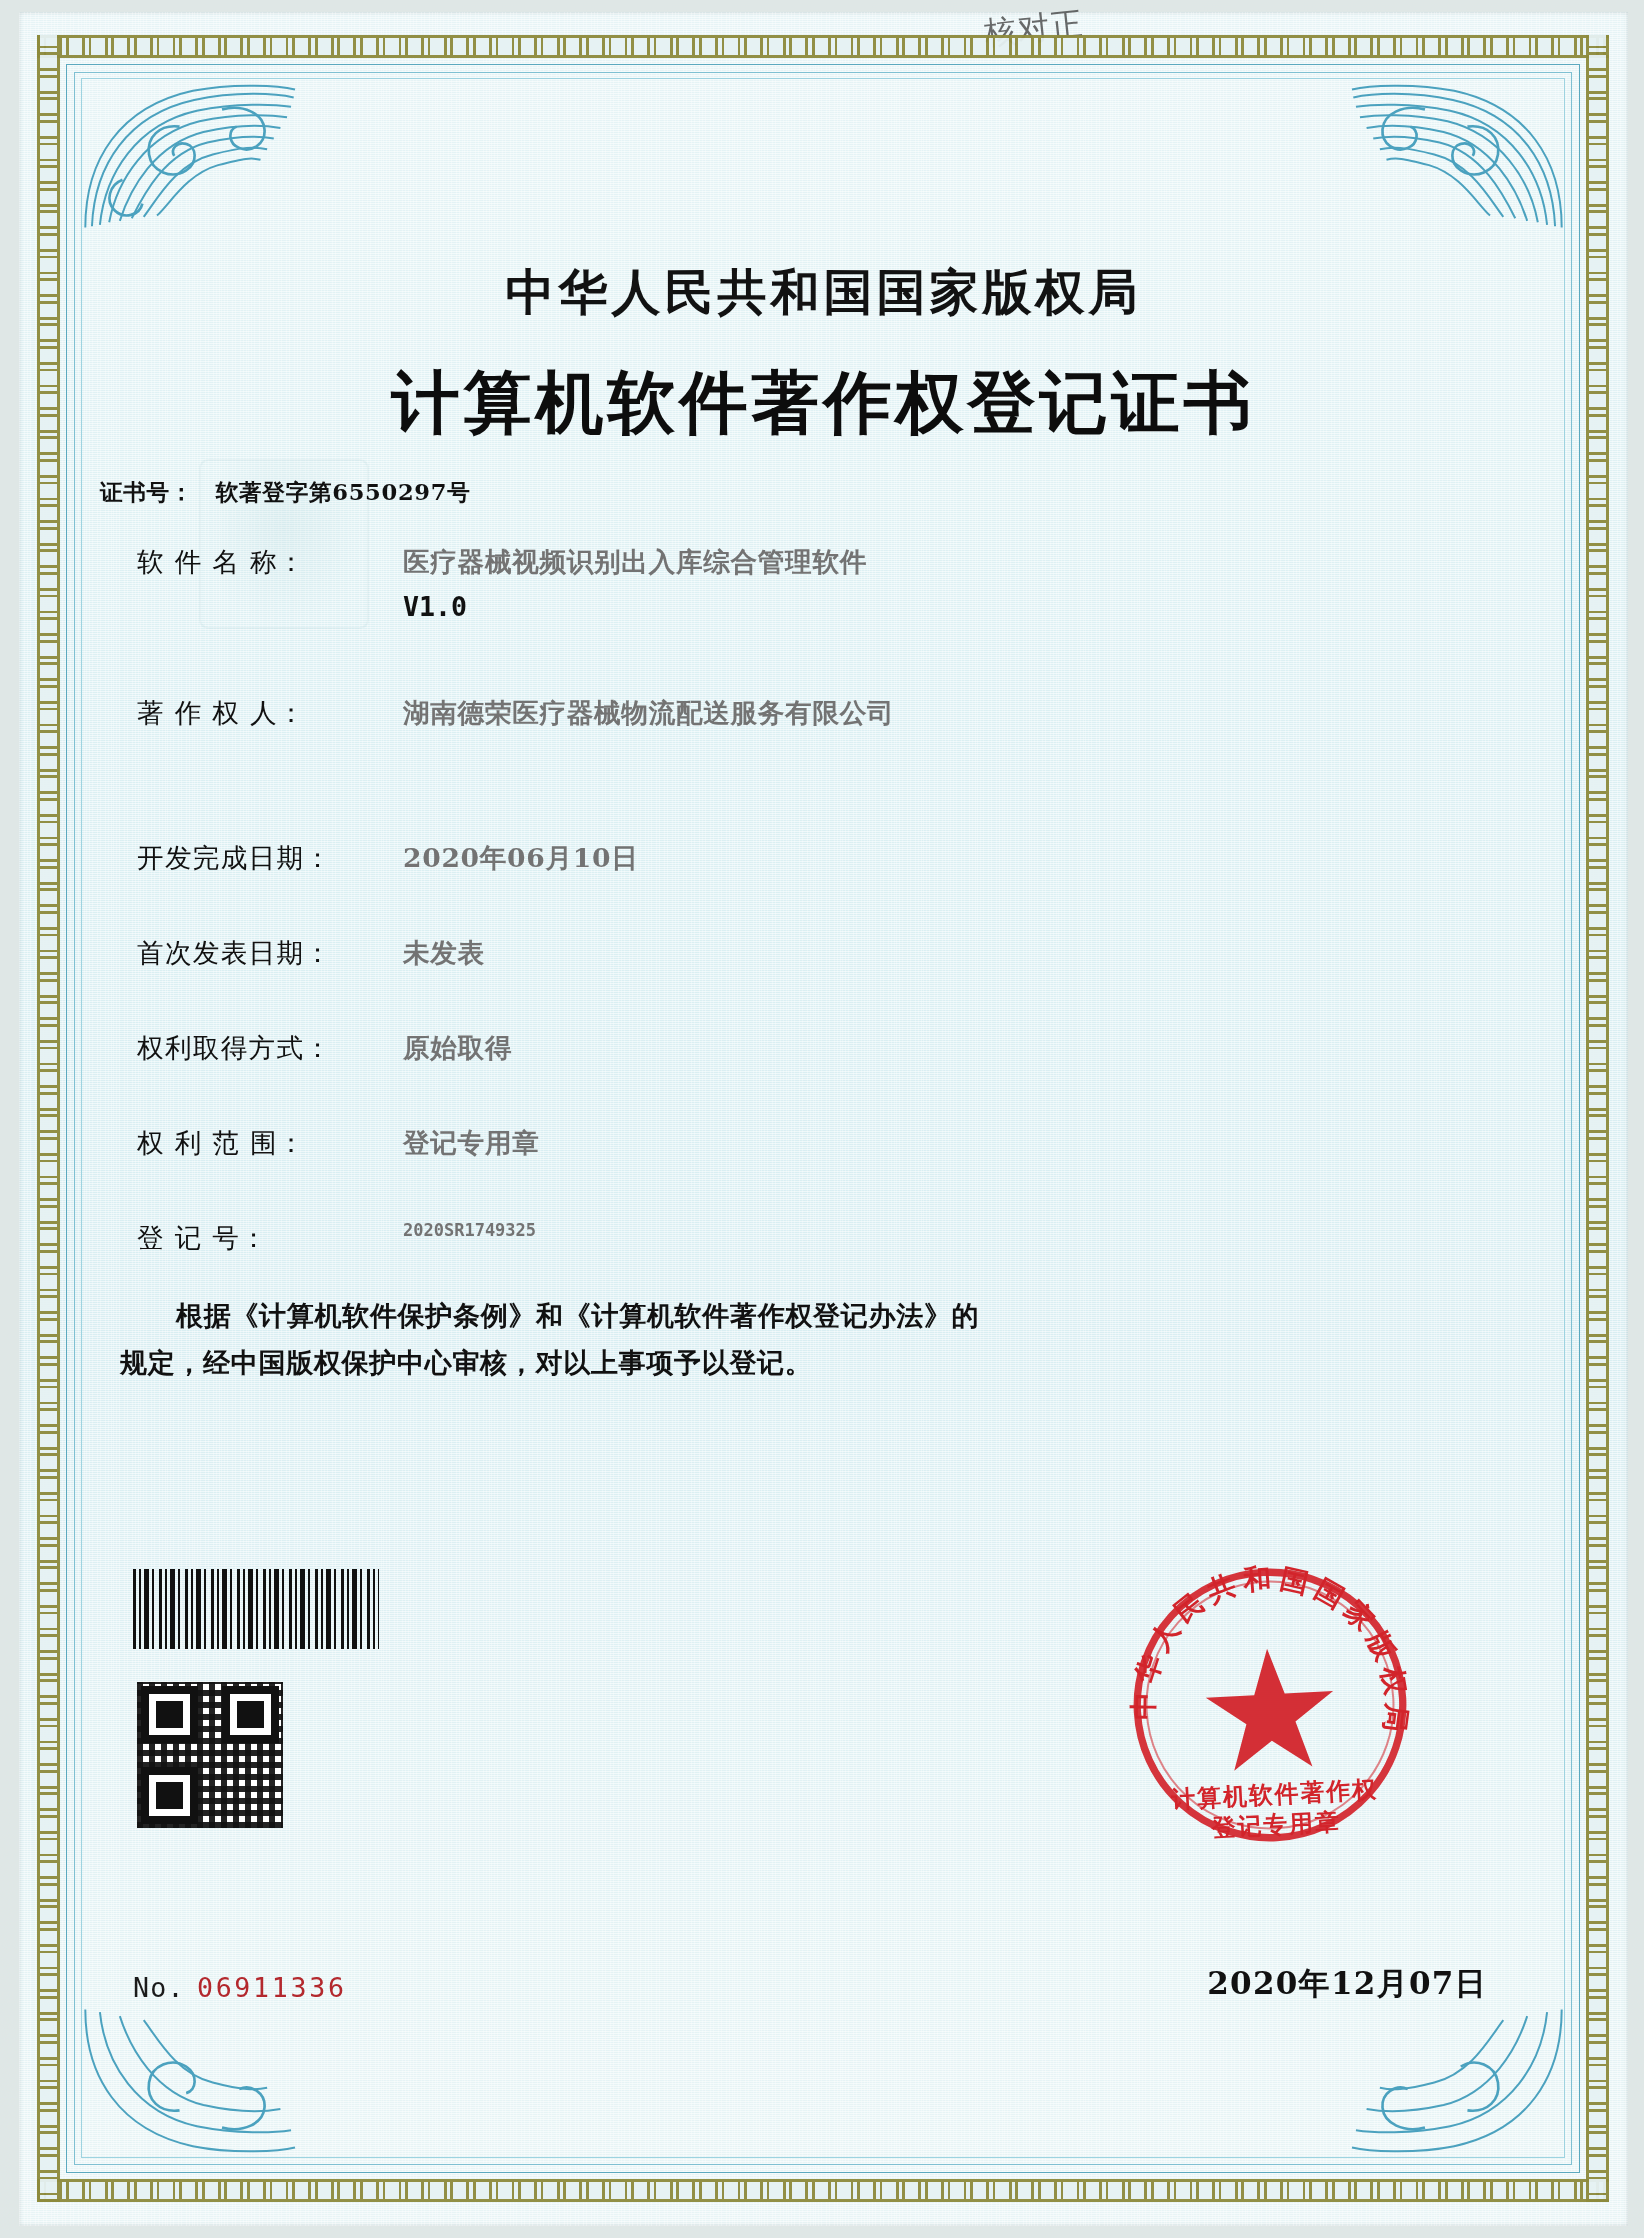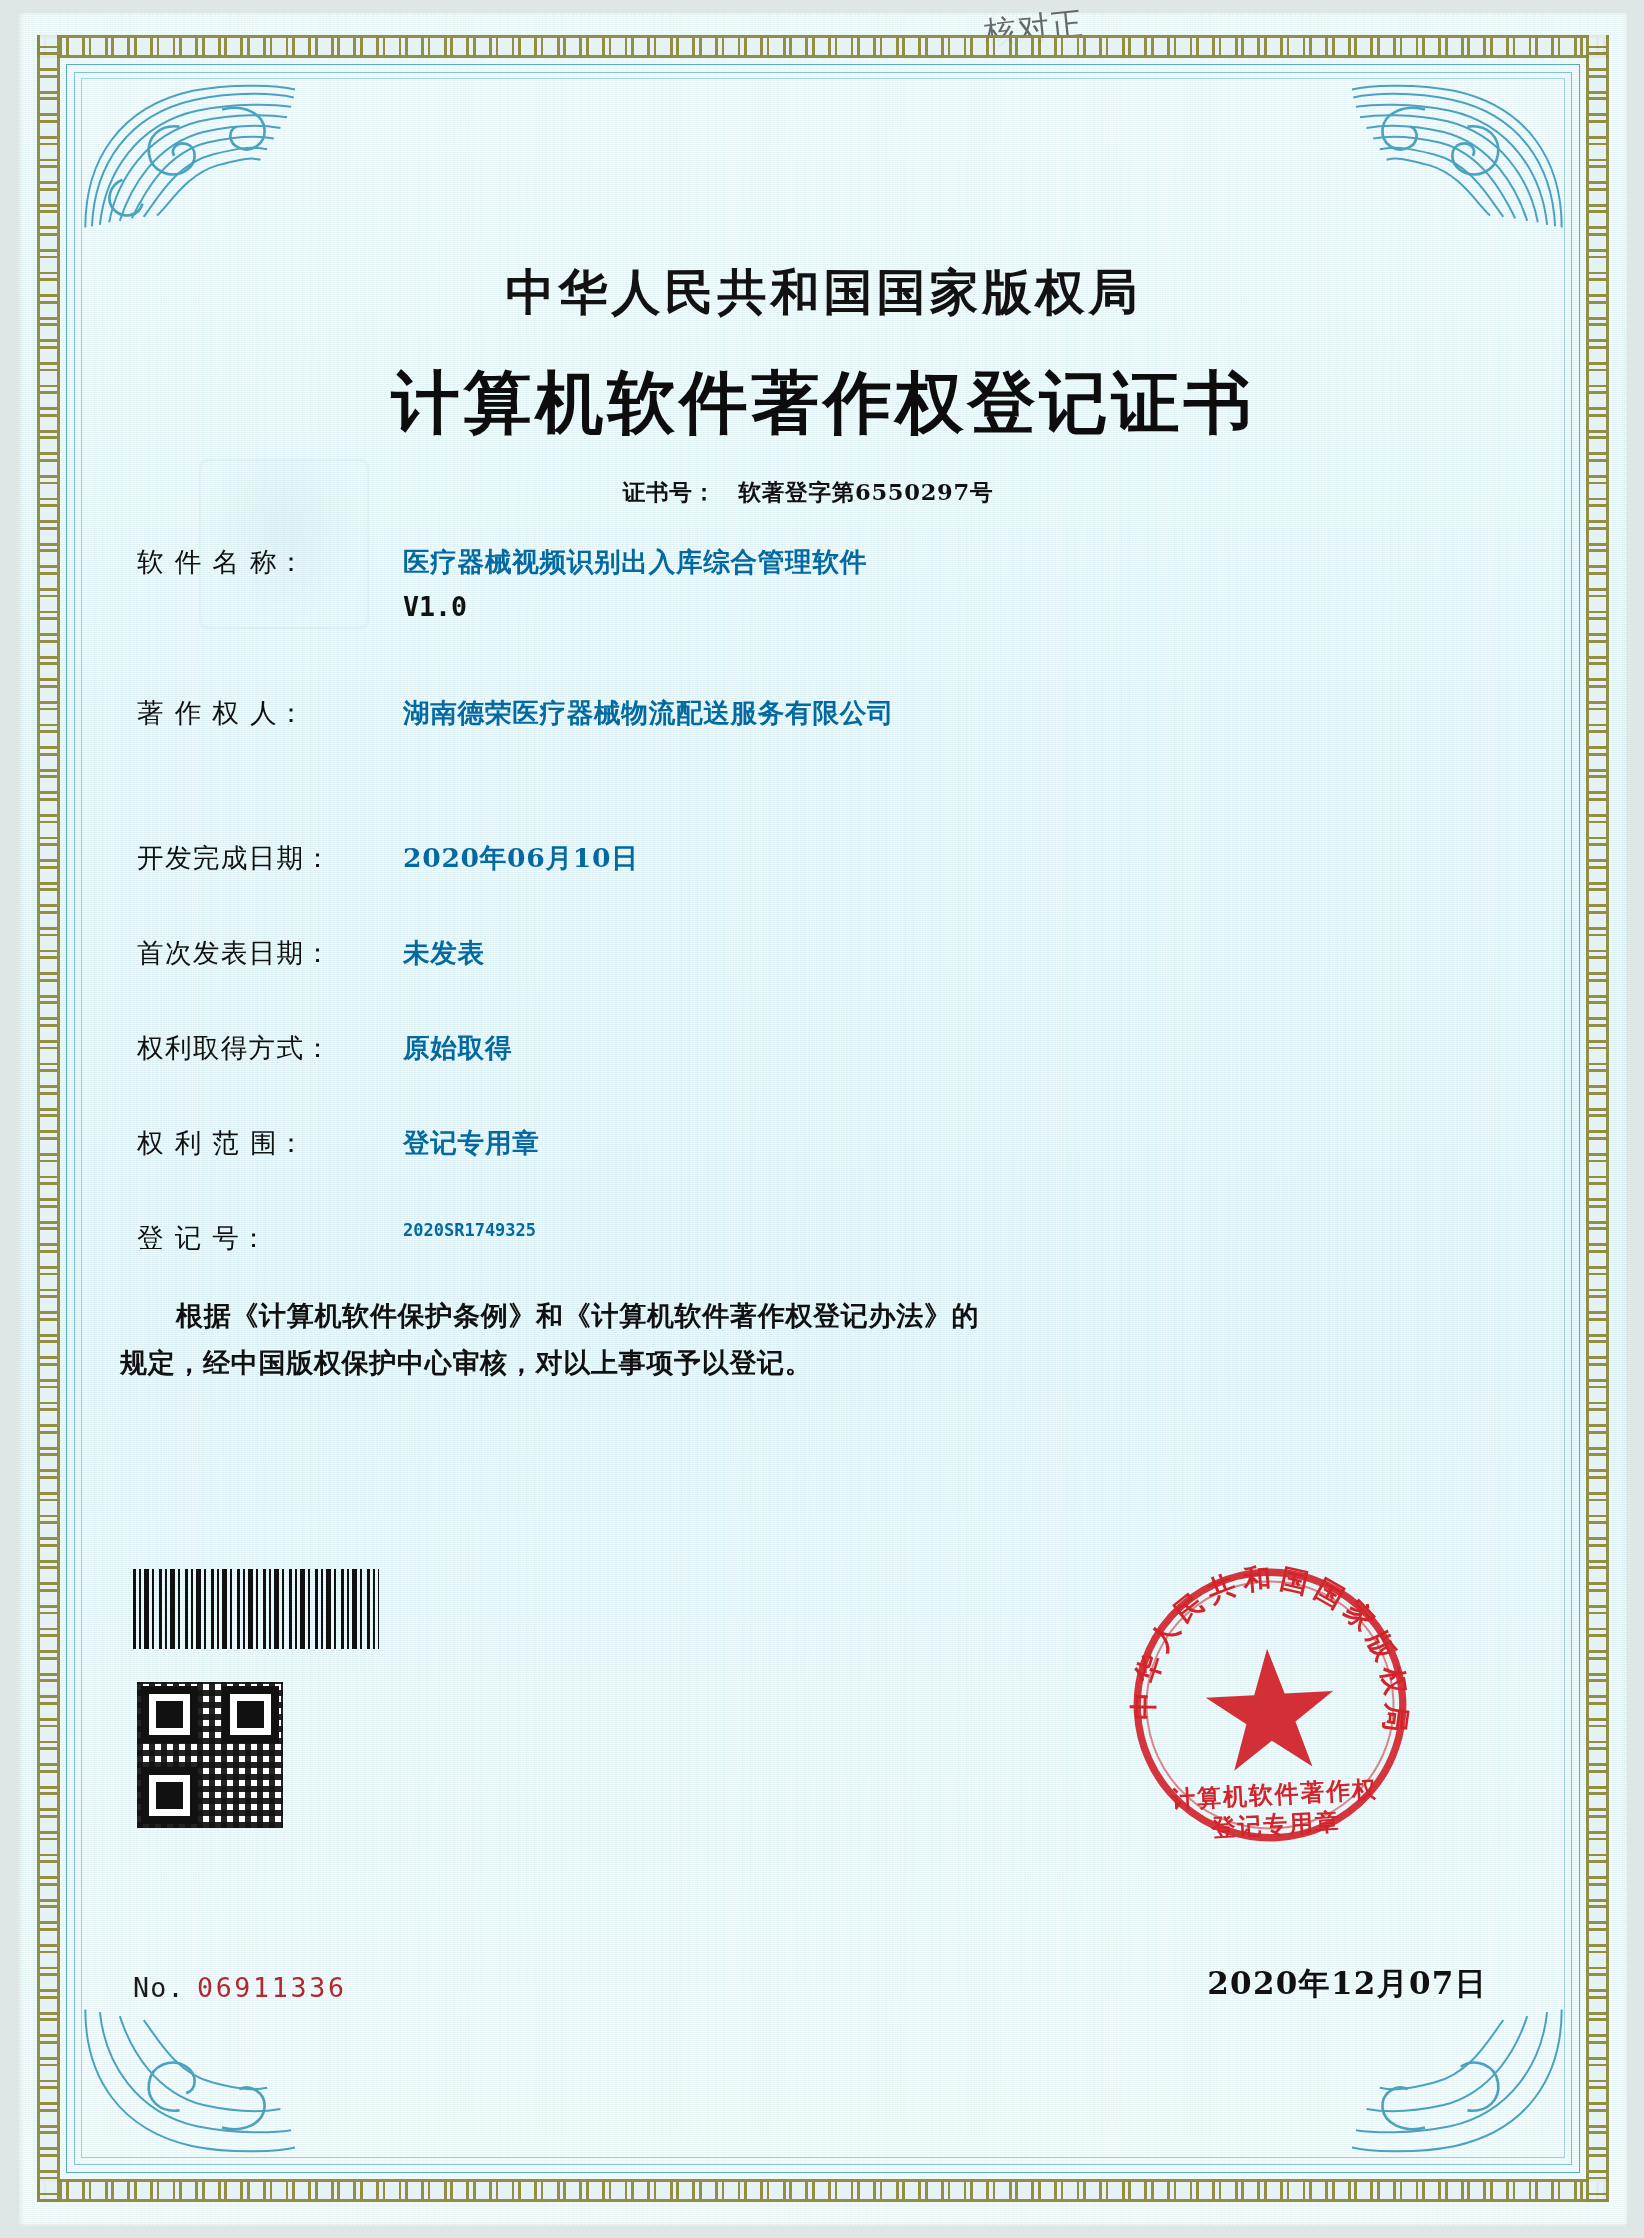--- a/index.html
+++ b/index.html
@@ -90,21 +90,21 @@
   .title2{
     text-align:center;
     font-family:"DejaVu Serif","Liberation Serif",serif;
     font-weight:700;
     font-size:68px;
     letter-spacing:4px;
     color:#0d0d0d;
     margin-top:32px;
   }
   .certno{
-    text-align:center;
+    text-align:left;
     margin-top:28px;
     padding-right:31px;
     font-family:"DejaVu Serif","Liberation Serif",serif;
     font-weight:700;
     font-size:22.6px;
     color:#111;
     letter-spacing:0.7px;
   }
   .certno .lbl{margin-right:22.6px;}
 
@@ -124,21 +124,21 @@
     font-weight:400;
     font-size:26.6px;
     color:#111;
     letter-spacing:1.3px;
     white-space:nowrap;
   }
   .val{
     font-family:"DejaVu Serif","Liberation Serif",serif;
     font-weight:700;
     font-size:26.6px;
-    color:#0369a1;
+    color:#737373;
     letter-spacing:0.7px;
   }
   .val.mono{font-family:"DejaVu Sans Mono","Liberation Mono",monospace;font-size:17px;letter-spacing:0;}
   .r-name{margin-bottom:10.6px;}
   .sub-ver{
     margin-left:266px;
     font-family:"DejaVu Sans Mono","Liberation Mono",monospace;
     font-weight:700;
     font-size:26.6px;
     color:#111;

